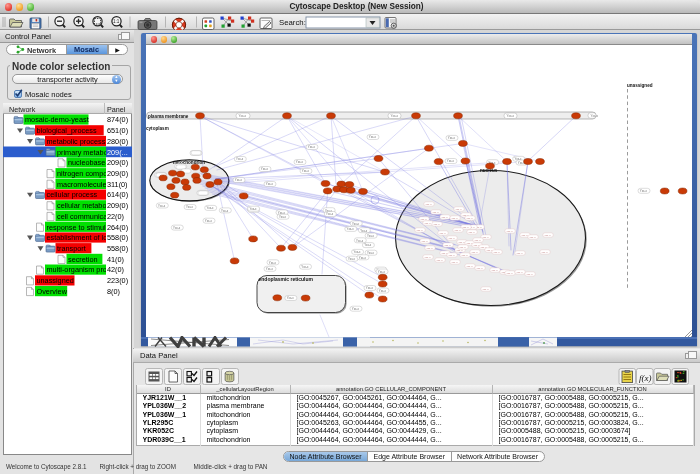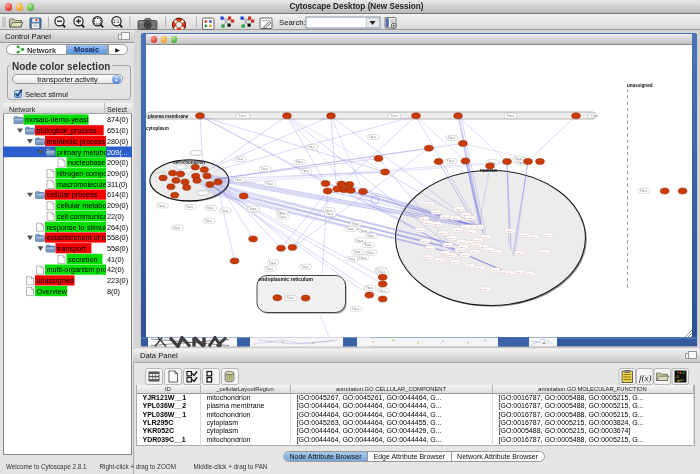--- a/index.html
+++ b/index.html
@@ -161,25 +161,25 @@
  <div class="tabmos">Mosaic</div>
  <div class="tabarr">▶</div>
 </div>
 <div class="abs group"></div>
 <div class="abs grouplab">Node color selection</div>
 <div class="abs combo">transporter activity<span class="stepper">▲<br>▼</span></div>
 <div class="abs cbx"></div>
 <svg class="abs" style="left:13px;top:88px" width="11" height="11" viewBox="0 0 11 11">
     <path d="M2.5 5.5 L4.6 7.8 L8.8 1.8" fill="none" stroke="#1a3a70" stroke-width="1.6"></path>
   </svg>
-<div class="abs cblab">Select stimul</div>
+<div class="abs cblab">Mosaic nodes</div>
 <div class="abs treebox"></div>
 <div class="abs treehead">
     <span style="position:absolute;left:6px;top:1.5px">Network</span>
-    <span style="position:absolute;left:104px;top:1.5px">Select</span>
+    <span style="position:absolute;left:104px;top:1.5px">Panel</span>
     <span style="position:absolute;left:101px;top:0;height:11px;border-left:1px solid #bbb"></span>
   </div>
 <svg width="129" height="195" viewBox="0 0 129 195" xmlns="http://www.w3.org/2000/svg" style="position:absolute;left:3px;top:114px">
 <defs>
       <clipPath id="lblclip">
         <rect x="0" y="0" width="103" height="195"></rect>
       </clipPath>
     </defs>
 <rect x="20.5" y="0.4" width="65" height="10.2" fill="#00e000"></rect>
 <g transform="translate(11,1.9)">

